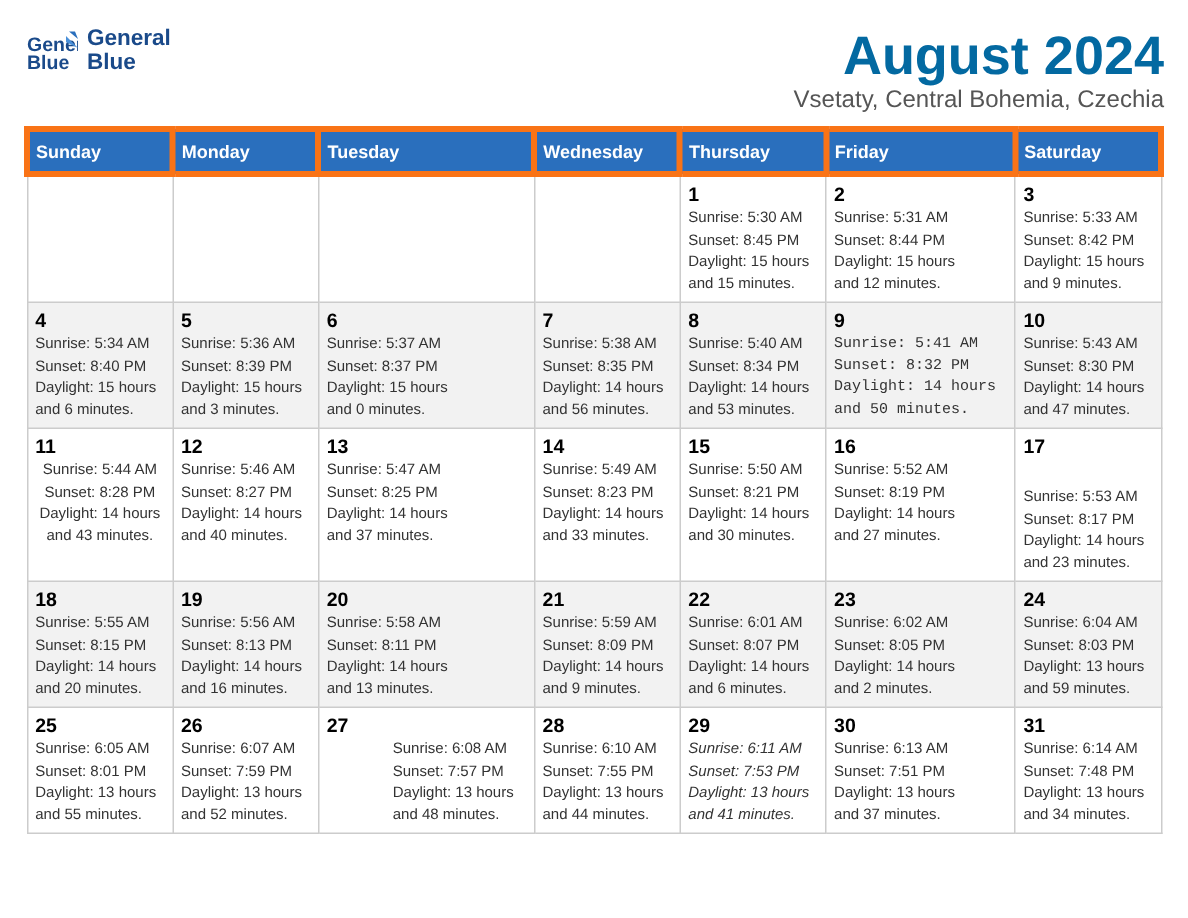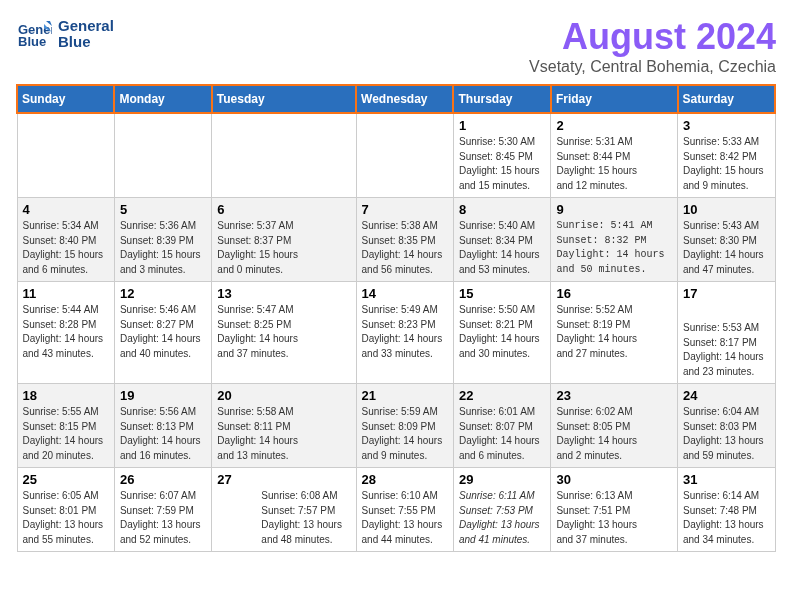--- a/index.html
+++ b/index.html
@@ -24,41 +24,41 @@
     .logo-icon {
       width: 36px;
       height: 36px;
     }
     .title-area {
       text-align: right;
     }
     .main-title {
       font-size: 36px;
       font-weight: bold;
-      color: #8b5cf6;
+      color: #0369a1;
     }
     .subtitle {
       font-size: 16px;
       color: #555;
     }
     table {
       width: 100%;
       border-collapse: collapse;
       font-size: 10.5px;
     }
     thead tr {
       background-color: #2a6fbd;
       color: #fff;
     }
     thead th {
       padding: 6px 4px;
       text-align: left;
       font-weight: bold;
       font-size: 12px;
-      border: 2px solid #f97316;
+      border: 4px solid #f97316;
       margin-left: 28px;
     }
     tbody tr {
       vertical-align: top;
     }
     tbody td {
       border: 1px solid #ccc;
       padding: 4px 5px;
       min-height: 80px;
       vertical-align: top;
@@ -193,21 +193,21 @@
           <span class="day-num">10</span>
           <div class="day-info" style="white-space: pre-line;">Sunrise: 5:43 AM
 Sunset: 8:30 PM
 Daylight: 14 hours
 and 47 minutes.</div>
         </td>
       </tr>
       <tr>
         <td>
           <span class="day-num">11</span>
-          <div class="day-info" style="white-space: pre-line;">Sunrise: 5:44 AM
+          <div class="day-info" style="white-space: pre-line; text-align: center;">Sunrise: 5:44 AM
 Sunset: 8:28 PM
 Daylight: 14 hours
 and 43 minutes.</div>
         </td>
         <td>
           <span class="day-num">12</span>
           <div class="day-info" style="white-space: pre-line;">Sunrise: 5:46 AM
 Sunset: 8:27 PM
 Daylight: 14 hours
 and 40 minutes.</div>

